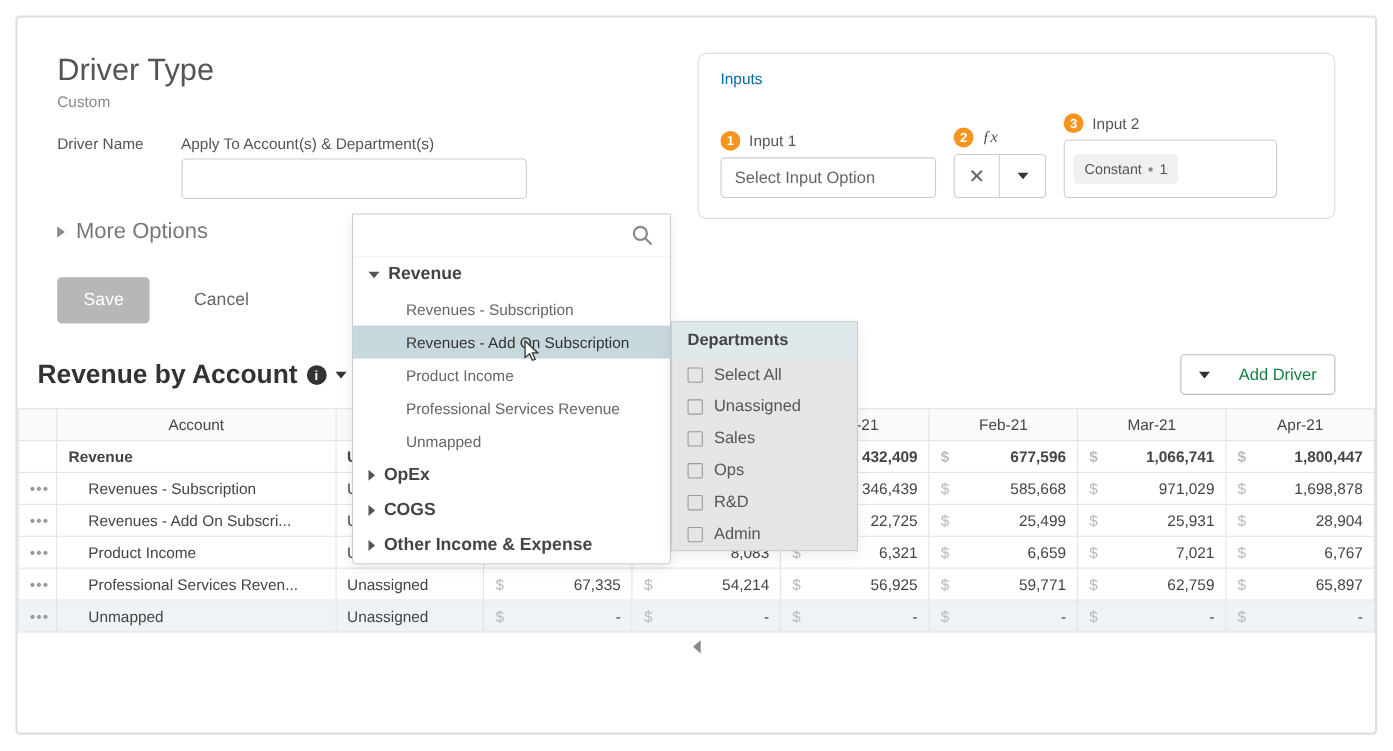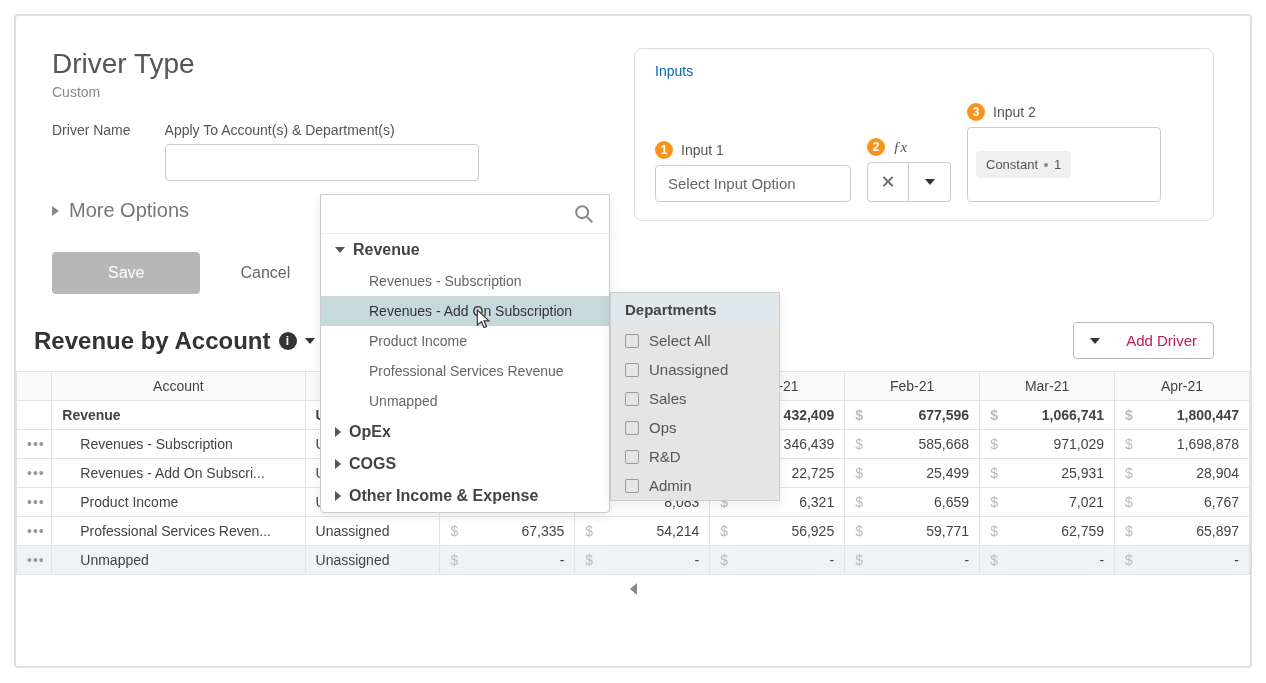--- a/index.html
+++ b/index.html
@@ -21,34 +21,34 @@
 .circle-num { display: inline-flex; align-items: center; justify-content: center; width: 18px; height: 18px; border-radius: 50%; background: #f7941d; color: #fff; font-size: 12px; font-weight: 600; }
 .input-label { font-size: 14px; color: #555; }
 .fx-label { font-style: italic; font-family: Georgia, serif; font-size: 15px; color: #555; }
 .select-box { border: 1px solid #ccc; border-radius: 4px; padding: 9px 12px; font-size: 15px; width: 196px; color: #666; }
 .operator-group { display: flex; }
 .op-btn { border: 1px solid #ccc; background: #fff; width: 42px; height: 40px; display: flex; align-items: center; justify-content: center; font-size: 18px; color: #666; }
 .op-btn:first-child { border-radius: 4px 0 0 4px; }
 .op-btn:last-child { border-radius: 0 4px 4px 0; border-left: none; }
 .pill { display: inline-flex; align-items: center; gap: 6px; background: #f0f0f0; border-radius: 4px; padding: 6px 10px; font-size: 13px; color: #555; }
 .pill .dot { width: 4px; height: 4px; border-radius: 50%; background: #888; display: inline-block; }
-.input2-box { border: 1px solid #ccc; border-radius: 4px; padding: 23px 8px; width: 194px; display: flex; align-items: center; }
+.input2-box { border: 1px solid #ccc; border-radius: 4px; padding: 12px 8px; width: 194px; display: flex; align-items: center; }
 
 .more-options-row { padding: 8px 36px 24px 36px; display: flex; align-items: center; gap: 10px; color: #777; font-size: 20px; }
 .chev { display: inline-block; width: 0; height: 0; border-top: 5px solid transparent; border-bottom: 5px solid transparent; border-left: 7px solid #888; }
 
 .actions-row { padding: 6px 36px 28px 36px; display: flex; gap: 40px; align-items: center; }
-.btn-save { background: #b7b7b7; color: #fff; border: none; border-radius: 4px; padding: 12px 56px; font-size: 16px; }
+.btn-save { background: #b7b7b7; color: #fff; border: none; border-radius: 4px; padding: 12px 24px; font-size: 16px; }
 .btn-cancel { background: transparent; border: none; color: #666; font-size: 16px; }
 
 .section-heading-row { padding: 0 36px 12px 18px; display: flex; align-items: center; justify-content: space-between; }
 .section-heading { display: flex; align-items: center; gap: 8px; font-size: 24px; font-weight: 600; color: #333; }
 .info-icon { display: inline-flex; width: 18px; height: 18px; border-radius: 50%; background: #333; color: #fff; font-size: 12px; align-items: center; justify-content: center; font-weight: bold; }
 .caret-sm { display: inline-block; width: 0; height: 0; border-left: 5px solid transparent; border-right: 5px solid transparent; border-top: 6px solid #333; }
-.add-driver-btn { border: 1px solid #bbb; background: #fff; border-radius: 4px; padding: 9px 16px; font-size: 15px; color: #be185d; display: flex; align-items: center; gap: 26px; }
+.add-driver-btn { border: 1px solid #bbb; background: #fff; border-radius: 4px; padding: 9px 16px; font-size: 15px; color: #15803d; display: flex; align-items: center; gap: 26px; }
 
 
 .table-wrap { position: relative; }
 table { border-collapse: collapse; width: 100%; table-layout: fixed; }
 th, td { border: 1px solid #e3e3e3; padding: 6px 10px; font-size: 14px; color: #444; height: 28px; }
 th { background: #fafafa; font-weight: 500; text-align: center; }
 .col-dots { width: 34px; text-align: center; color: #999; letter-spacing: 1px; }
 .col-account { width: 244px; }
 .col-dept { width: 130px; }
 .col-month { width: 130px; }

